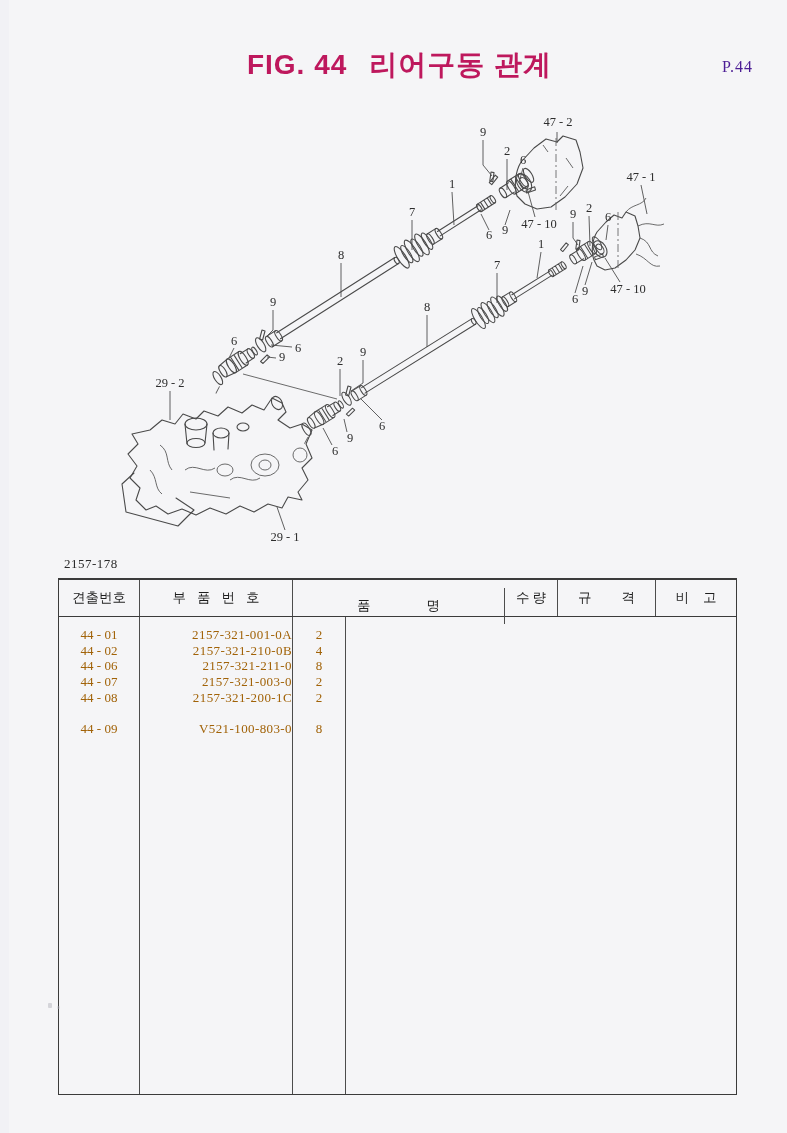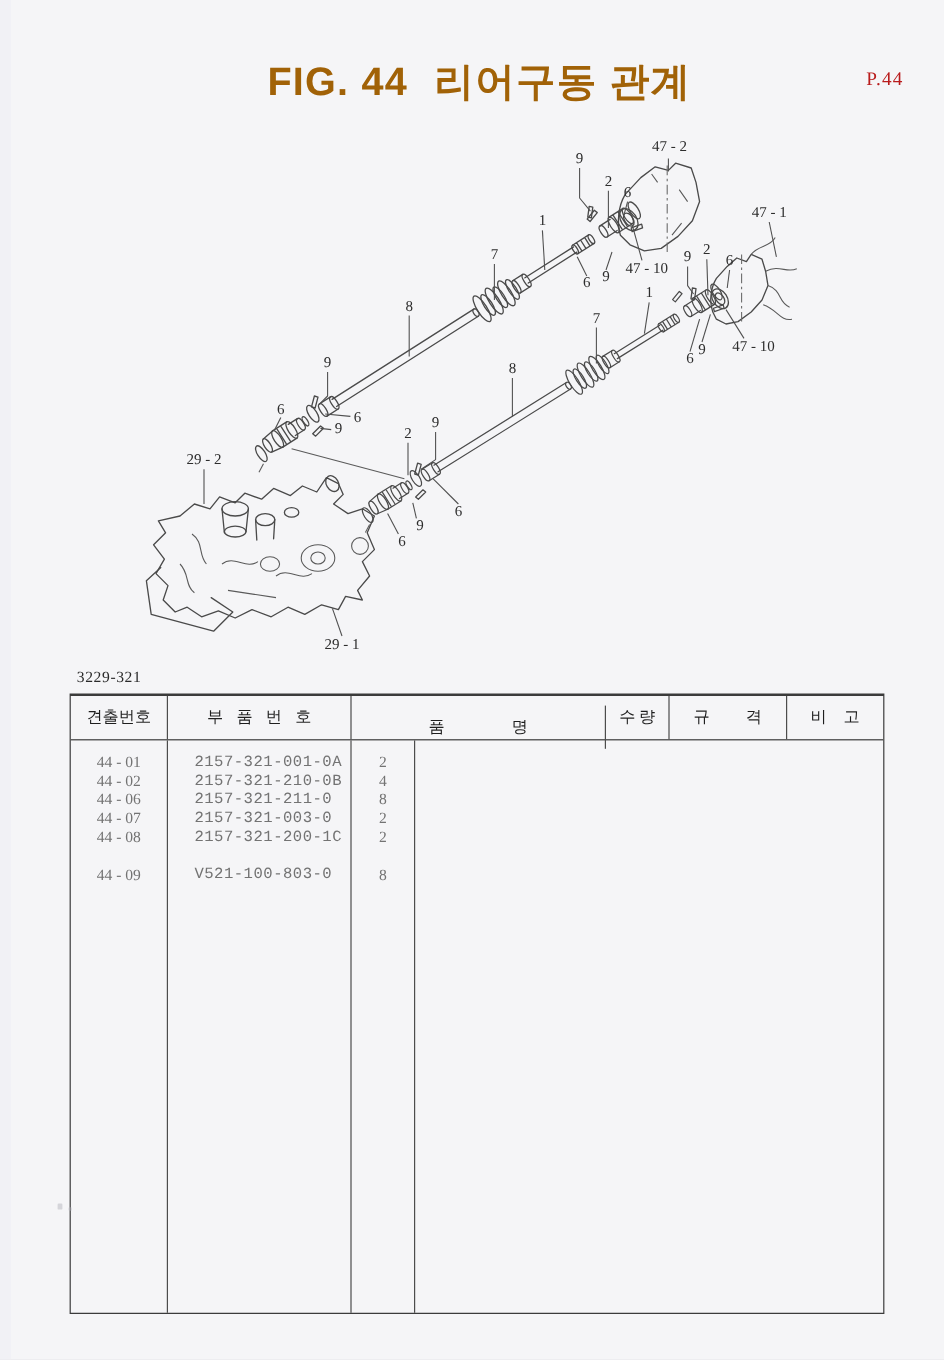--- a/index.html
+++ b/index.html
@@ -5,26 +5,26 @@
   html,body{margin:0;padding:0;background:#e8e8ea;}
   .page{
     position:relative;width:787px;height:1133px;margin:0 auto;
     background:#f5f5f7;overflow:hidden;
     font-family:"Liberation Serif","DejaVu Serif",serif;color:#222;
   }
   .scan-edge{position:absolute;left:0;top:0;width:9px;height:100%;background:#f1f1f5;}
   .fig-title{
     position:absolute;left:12px;right:0;top:46px;text-align:center;
     font-family:"Liberation Sans","DejaVu Sans",sans-serif;
-    font-weight:bold;font-size:33px;letter-spacing:1px;color:#a16207;
+    font-weight:bold;font-size:28px;letter-spacing:1px;color:#be185d;
     white-space:nowrap;
   }
   .fig-title .gap{display:inline-block;width:22px;}
   .page-no{
-    position:absolute;right:34px;top:58px;font-size:16px;color:#b91c1c;letter-spacing:1px;
+    position:absolute;right:34px;top:58px;font-size:16px;color:#4c1d95;letter-spacing:1px;
   }
   .drawing-no{
     position:absolute;left:64px;top:556px;font-size:13px;letter-spacing:0.5px;color:#2a2a2a;
   }
   
   svg.diagram{position:absolute;left:0;top:0;}
   svg.diagram *{vector-effect:none;}
   .ln{stroke:#4a4a4a;stroke-width:1.1;fill:none;stroke-linecap:round;stroke-linejoin:round;}
   .ln-thin{stroke:#5a5a5a;stroke-width:0.9;fill:none;}
   .leader{stroke:#4f4f4f;stroke-width:0.9;fill:none;stroke-linejoin:round;}
@@ -42,32 +42,32 @@
   .thead{
     display:flex;flex-direction:row;height:37px;border-bottom:1.6px solid #3b3b3b;
     align-items:center;flex:0 0 auto;box-sizing:border-box;
   }
   .tbody{display:flex;flex-direction:row;flex:1 1 auto;box-sizing:border-box;}
   .hcell,.bcol{box-sizing:border-box;height:100%;}
   .hcell{
     display:flex;align-items:center;justify-content:center;
     font-size:13.5px;color:#1e1e1e;white-space:nowrap;overflow:hidden;
   }
-  .c0{width:81px;}  .c1{width:153px;} .c2{width:212px;}
+  .c0{width:81px;}  .c1{width:153px;text-align:right;} .c2{width:212px;}
   .c3{width:53px;}  .c4{width:98px;}  .c5{flex:1;}
   .vr{border-right:1.1px solid #4c4c4c;}
   .ls-part{letter-spacing:11px;text-indent:11px;}
   .ls-name{letter-spacing:56px;text-indent:56px;margin-top:16px;}
   .ls-qty{letter-spacing:3px;text-indent:3px;}
   .ls-spec{letter-spacing:30px;text-indent:30px;}
   .ls-note{letter-spacing:14px;text-indent:14px;}
   .bcol{padding-top:10px;}
-  .cell-line{height:15.7px;line-height:15.7px;font-size:13px;color:#737373;white-space:nowrap;overflow:hidden;}
+  .cell-line{height:15.7px;line-height:15.7px;font-size:13px;color:#a16207;white-space:nowrap;overflow:hidden;}
   .col-no .cell-line{text-align:center;}
-  .col-part .cell-line{padding-left:22px;letter-spacing:0.4px;font-family:Liberation Mono, monospace;}
+  .col-part .cell-line{padding-left:22px;letter-spacing:0.4px;}
   .col-name .cell-line{padding-left:15px;font-size:12.5px;}
   .col-qty .cell-line{text-align:center;}
   .col-spec .cell-line{padding-left:9px;}
   .speck{position:absolute;background:#b9b9c2;border-radius:1px;}
 </style>
 </head>
 <body>
 
 <div class="page">
   <div class="scan-edge"></div>
@@ -243,21 +243,21 @@
         <text x="340" y="362" class="dlabel">2</text>
         <text x="363" y="353" class="dlabel">9</text>
         <text x="382" y="427" class="dlabel">6</text>
         <text x="350" y="439" class="dlabel">9</text>
         <text x="335" y="452" class="dlabel">6</text>
         <text x="170" y="384" class="dlabel">29 - 2</text>
         <text x="285" y="538" class="dlabel">29 - 1</text>
       </g>
   </svg>
 
-  <div class="drawing-no">3229-321</div>
+  <div class="drawing-no">2157-178</div>
 
   <div class="parts-table">
     <div class="thead">
       <div class="hcell c0 vr">견출번호</div>
       <div class="hcell c1 vr ls-part">부품번호</div>
       <div class="hcell c2 vr ls-name">품명</div>
       <div class="hcell c3 vr ls-qty">수량</div>
       <div class="hcell c4 vr ls-spec">규격</div>
       <div class="hcell c5 ls-note">비고</div>
     </div>

